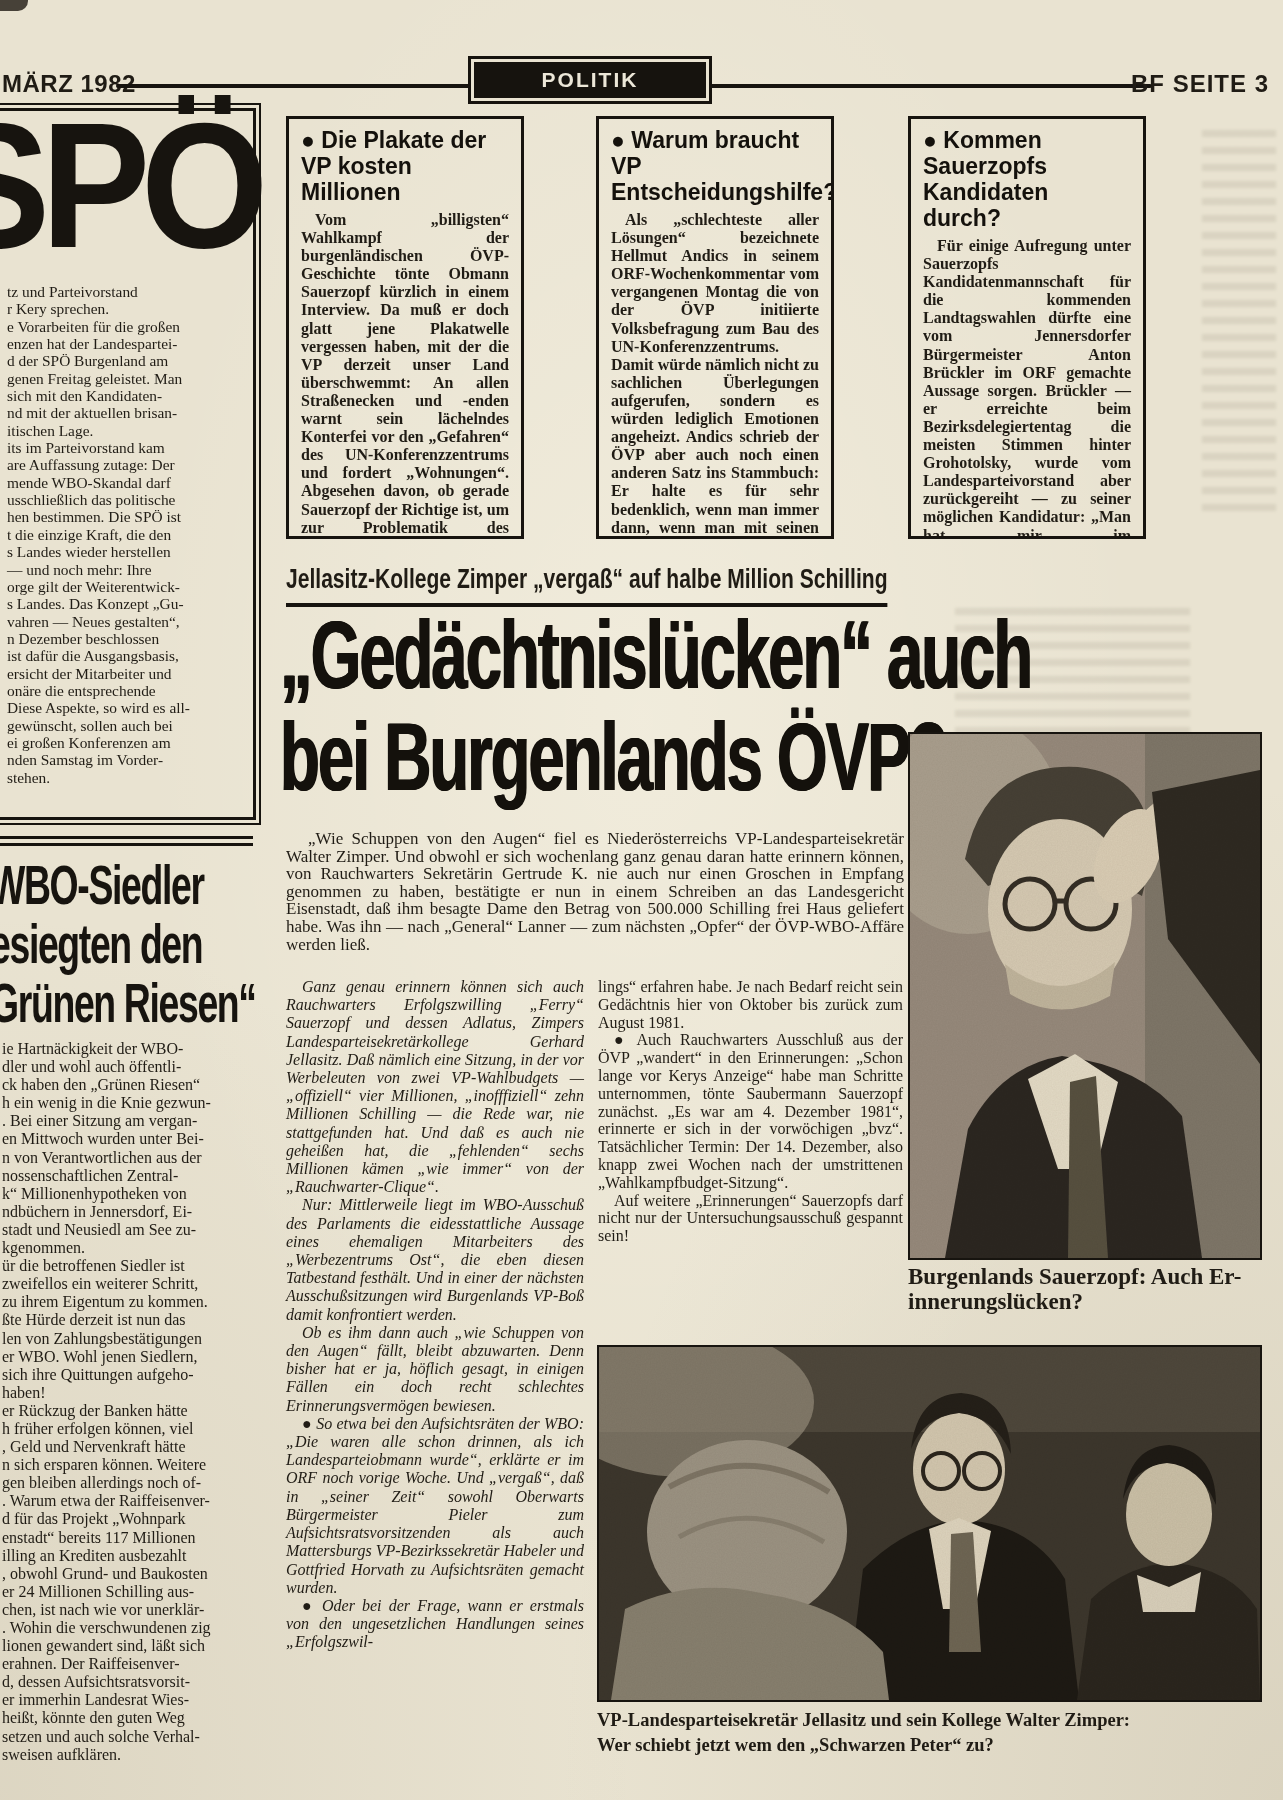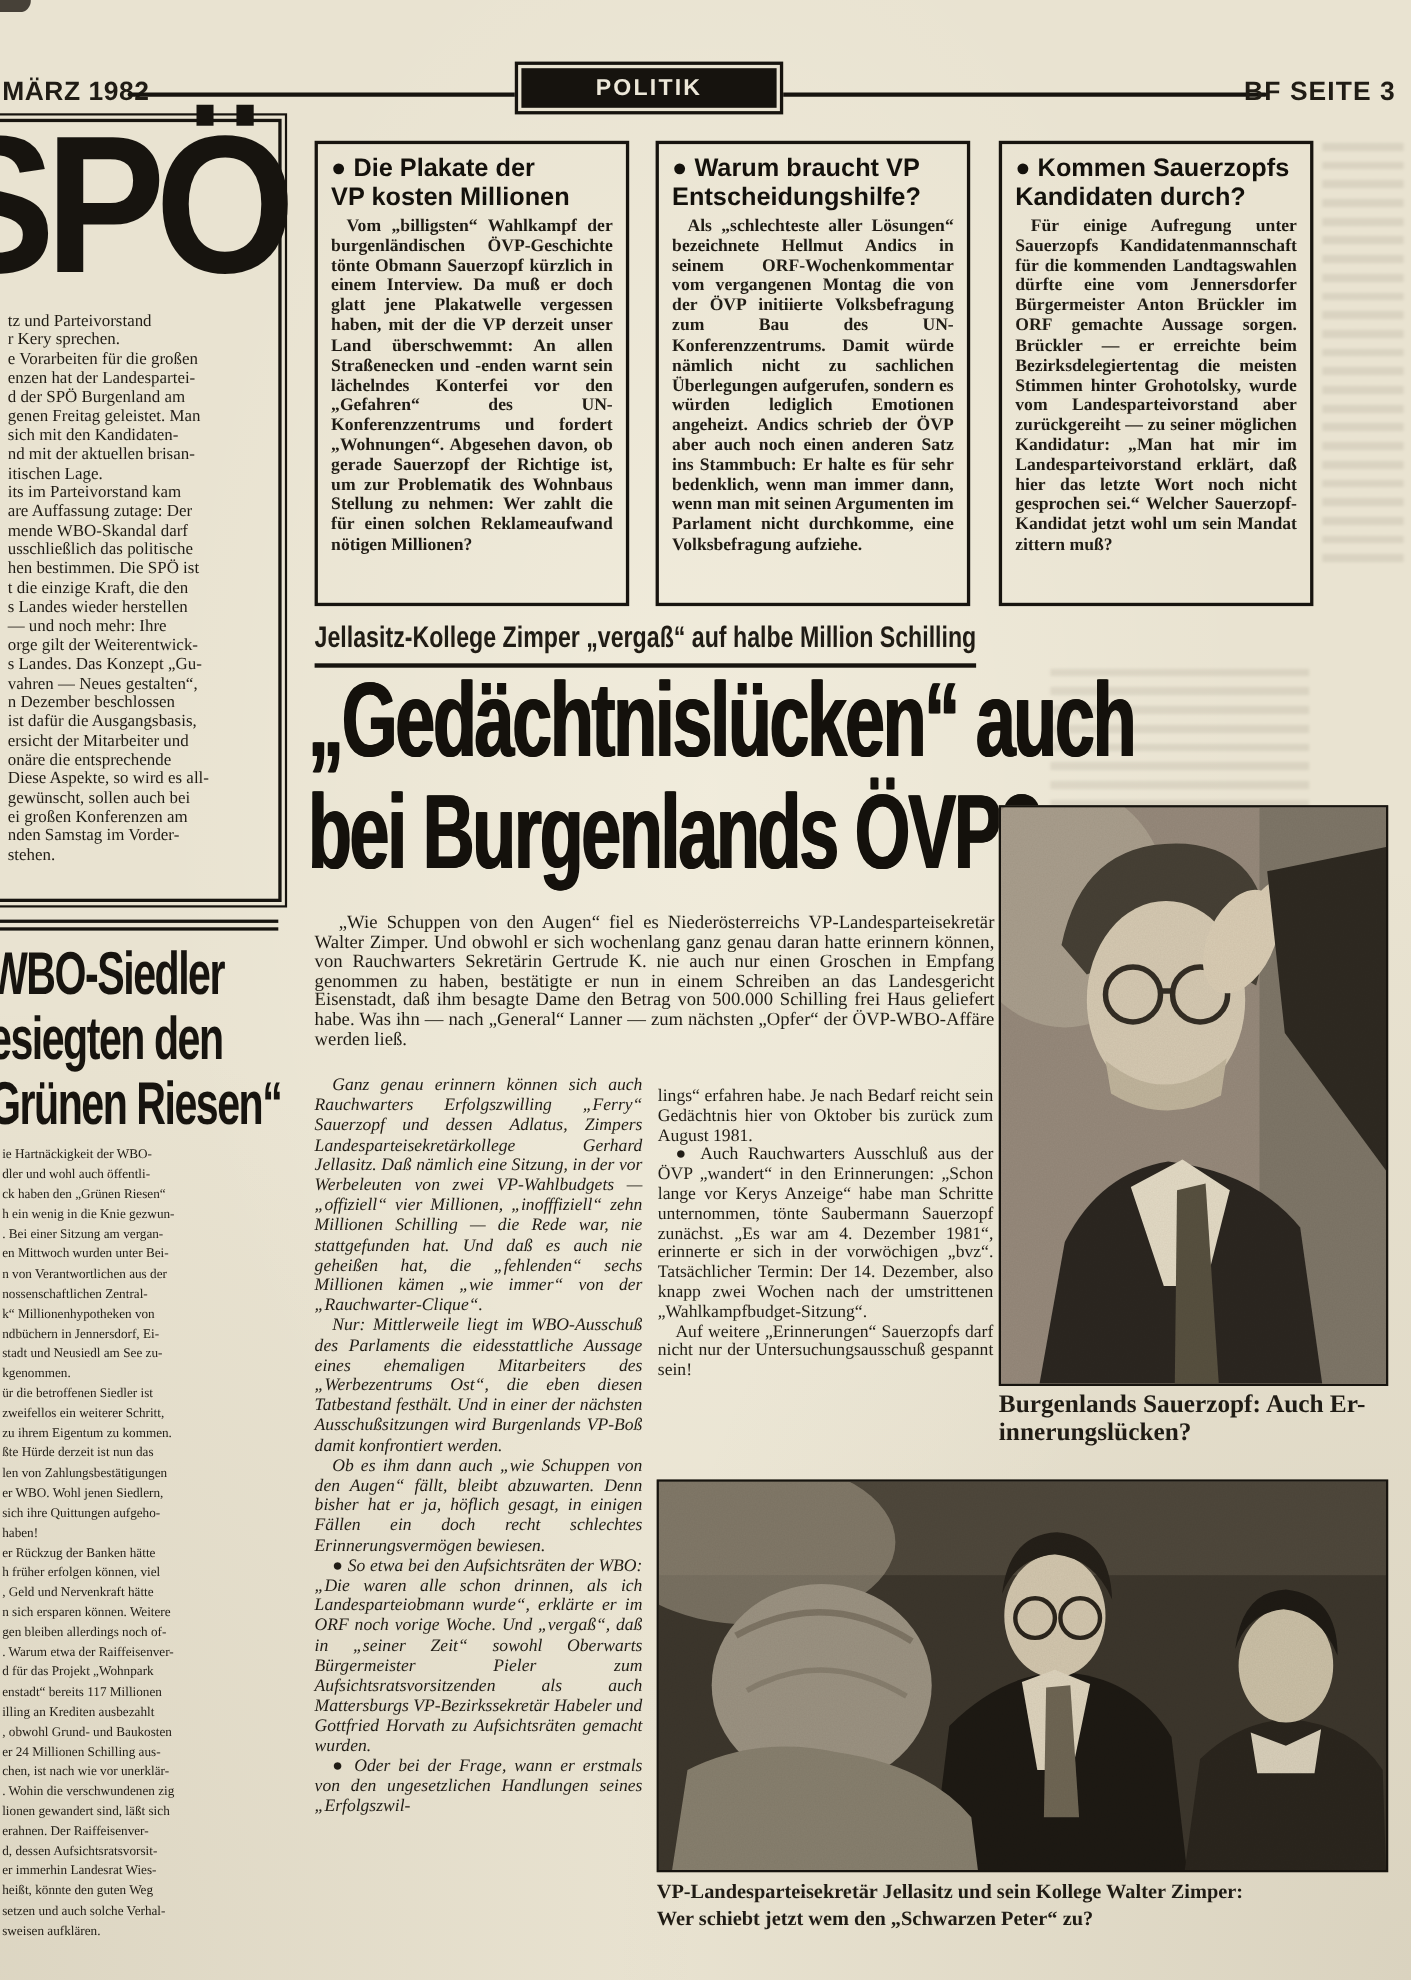--- a/index.html
+++ b/index.html
@@ -20,37 +20,37 @@
   .hdr-page{right:14px;top:70px;font:bold 24px "Liberation Sans",sans-serif;letter-spacing:1px;}
 
   
   .spo-box{left:-16px;top:108px;width:272px;height:712px;border:3px solid #17140f;outline:2px solid #17140f;outline-offset:3px;box-sizing:border-box;}
   .spo-giant{position:absolute;left:-46px;top:-14px;font:900 178px "Liberation Sans",sans-serif;
     letter-spacing:-10px;line-height:1;transform:scaleX(.92);transform-origin:left top;color:#17140f;}
   .spo-lines{position:absolute;left:20px;right:12px;top:172px;font-size:15.4px;line-height:17.35px;}
   .left-sep{left:0;top:836px;width:253px;height:4px;border-top:3px solid #17140f;border-bottom:3px solid #17140f;box-sizing:content-box;background:transparent;}
   .wbo-head{left:-10px;top:856px;font:900 55px "Liberation Sans",sans-serif;letter-spacing:-2px;line-height:59px;
     transform:scaleX(.68);transform-origin:left top;white-space:nowrap;color:#17140f;}
-  .wbo-lines{left:2px;top:1040px;width:250px;font-size:12px;line-height:18.1px;}
-
-  
-  .tbox{top:128px;width:286px;height:423px;border:3px solid #17140f;box-sizing:border-box;padding:8px 12px;overflow:hidden;}
+  .wbo-lines{left:2px;top:1040px;width:250px;font-size:16px;line-height:18.1px;}
+
+  
+  .tbox{top:116px;width:238px;height:423px;border:3px solid #17140f;box-sizing:border-box;padding:8px 12px;overflow:hidden;}
   .tbox1{left:286px;} .tbox2{left:596px;} .tbox3{left:908px;}
   .tbox-title{font:800 23px "Liberation Sans",sans-serif;line-height:26px;margin-bottom:6px;color:#14110c;}
   .tbox-body{font-size:16px;line-height:18.1px;text-align:justify;text-indent:14px;font-weight:bold;}
 
   
   .kicker{left:286px;top:564px;font:bold 27px "Liberation Sans",sans-serif;transform:scaleX(.78);transform-origin:left top;white-space:nowrap;}
   .kicker span{display:inline-block;border-bottom:4px solid #17140f;padding-bottom:8px;}
   .headline{left:280px;top:604px;font:900 96px "Liberation Sans",sans-serif;letter-spacing:-3px;line-height:102px;
     transform:scaleX(.68);transform-origin:left top;white-space:nowrap;color:#14110c;
     text-shadow:1px 0 currentColor,-1px 0 currentColor;}
   .intro{left:286px;top:830px;width:618px;font-weight:normal;font-size:17px;line-height:17.6px;text-align:justify;text-indent:22px;}
   .bodycol p{margin:0;font-size:16px;line-height:18.2px;text-align:justify;text-indent:16px;}
-  .bodycol p.noindent{text-indent:0;margin-top:10px;}
+  .bodycol p.noindent{text-indent:0;}
   .col1{left:286px;top:978px;width:298px;font-style:italic;}
   .col2{left:598px;top:978px;width:305px;}
   .col2 p{line-height:17.8px;}
 
   
   .photo{border:2px solid #17140f;background:#8a8374;overflow:hidden;}
   .photo svg{display:block;width:100%;height:100%;}
   .photo1{left:908px;top:732px;width:350px;height:524px;}
   .cap1{left:908px;top:1264px;width:352px;font-weight:bold;font-size:23px;line-height:25px;}
   .photo2{left:597px;top:1345px;width:661px;height:353px;}

